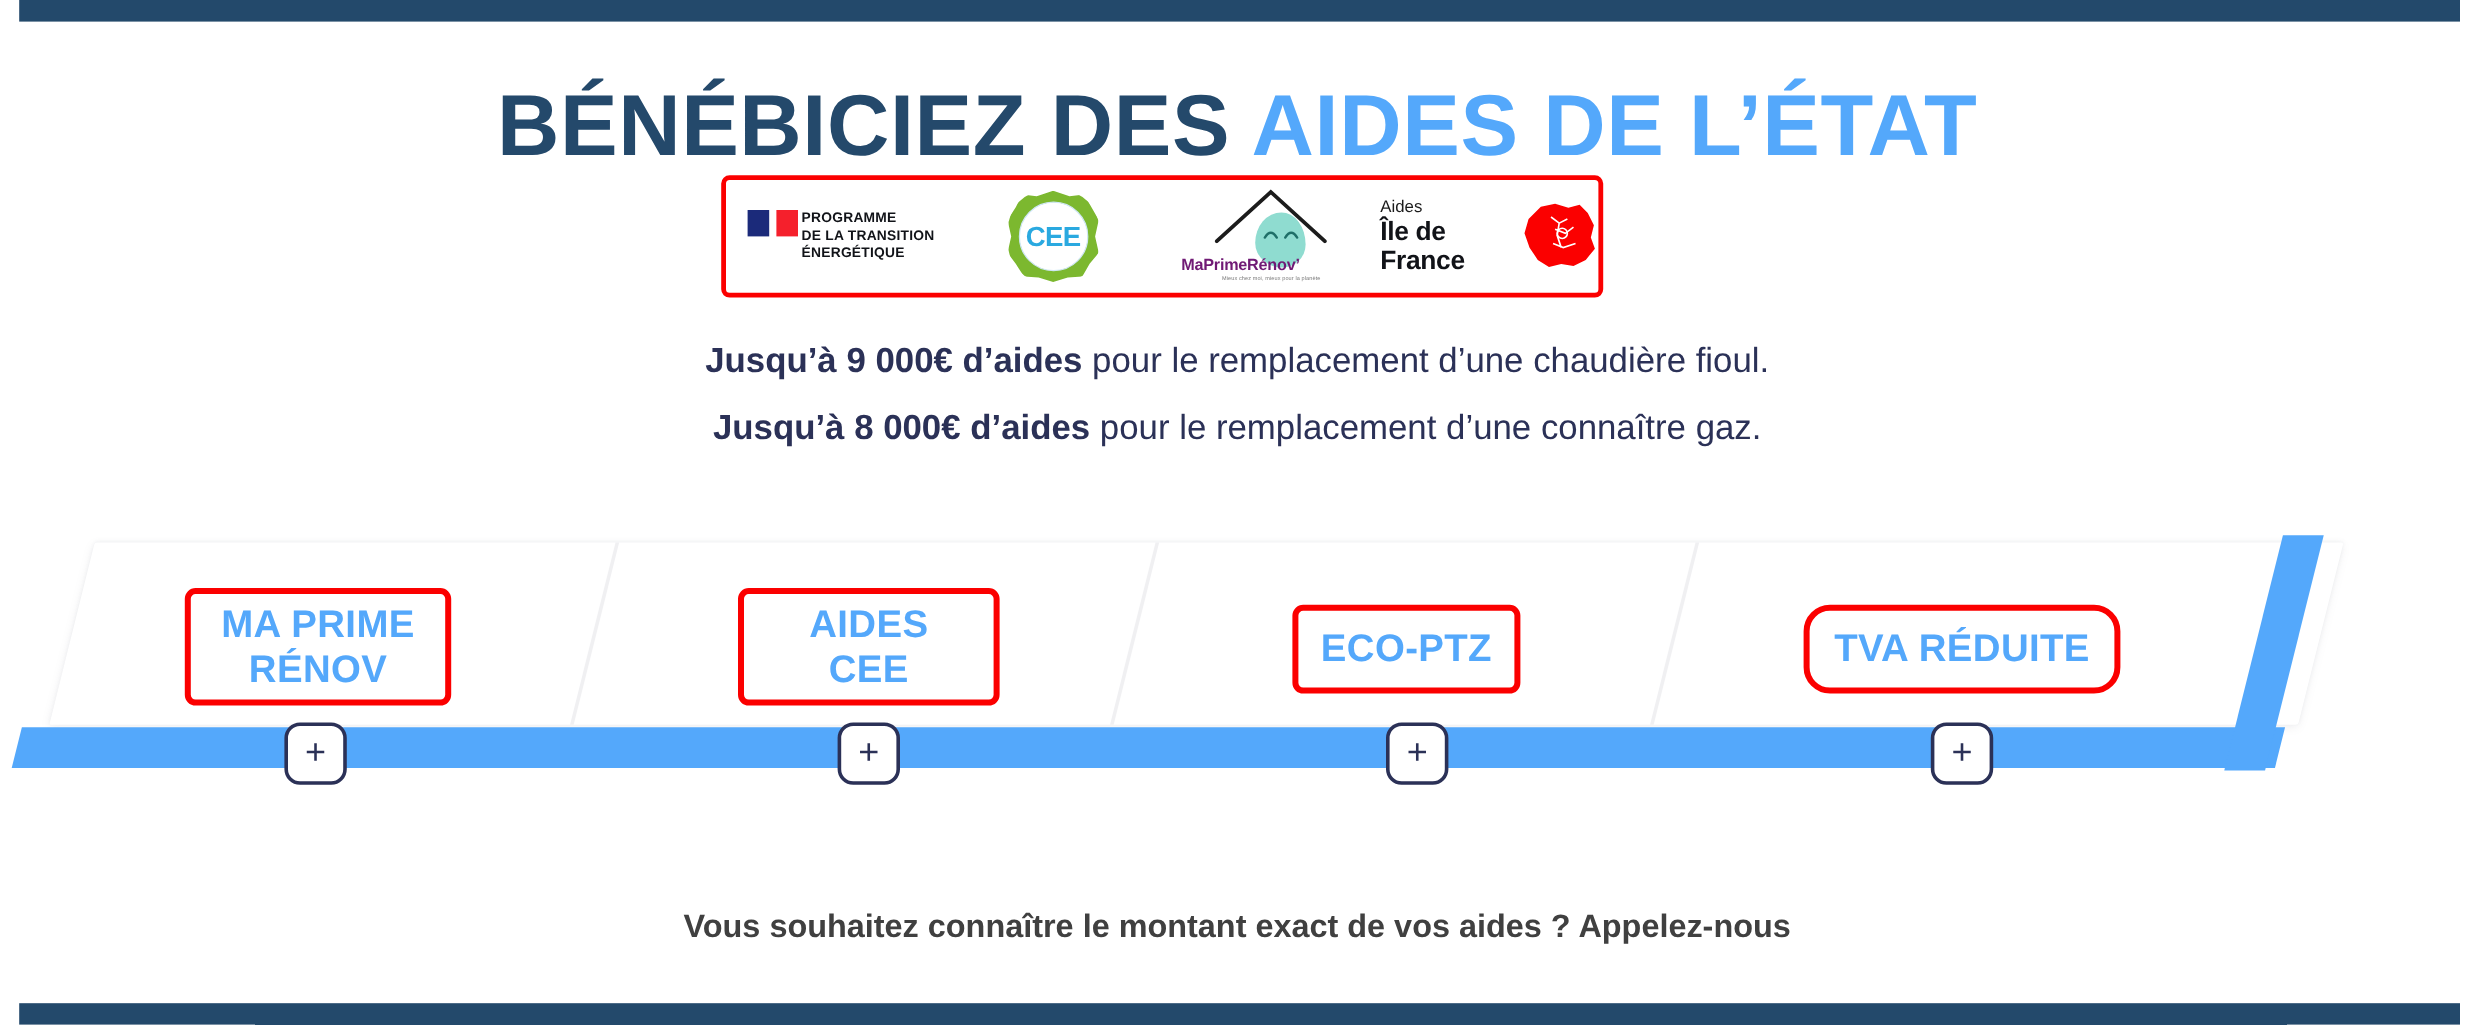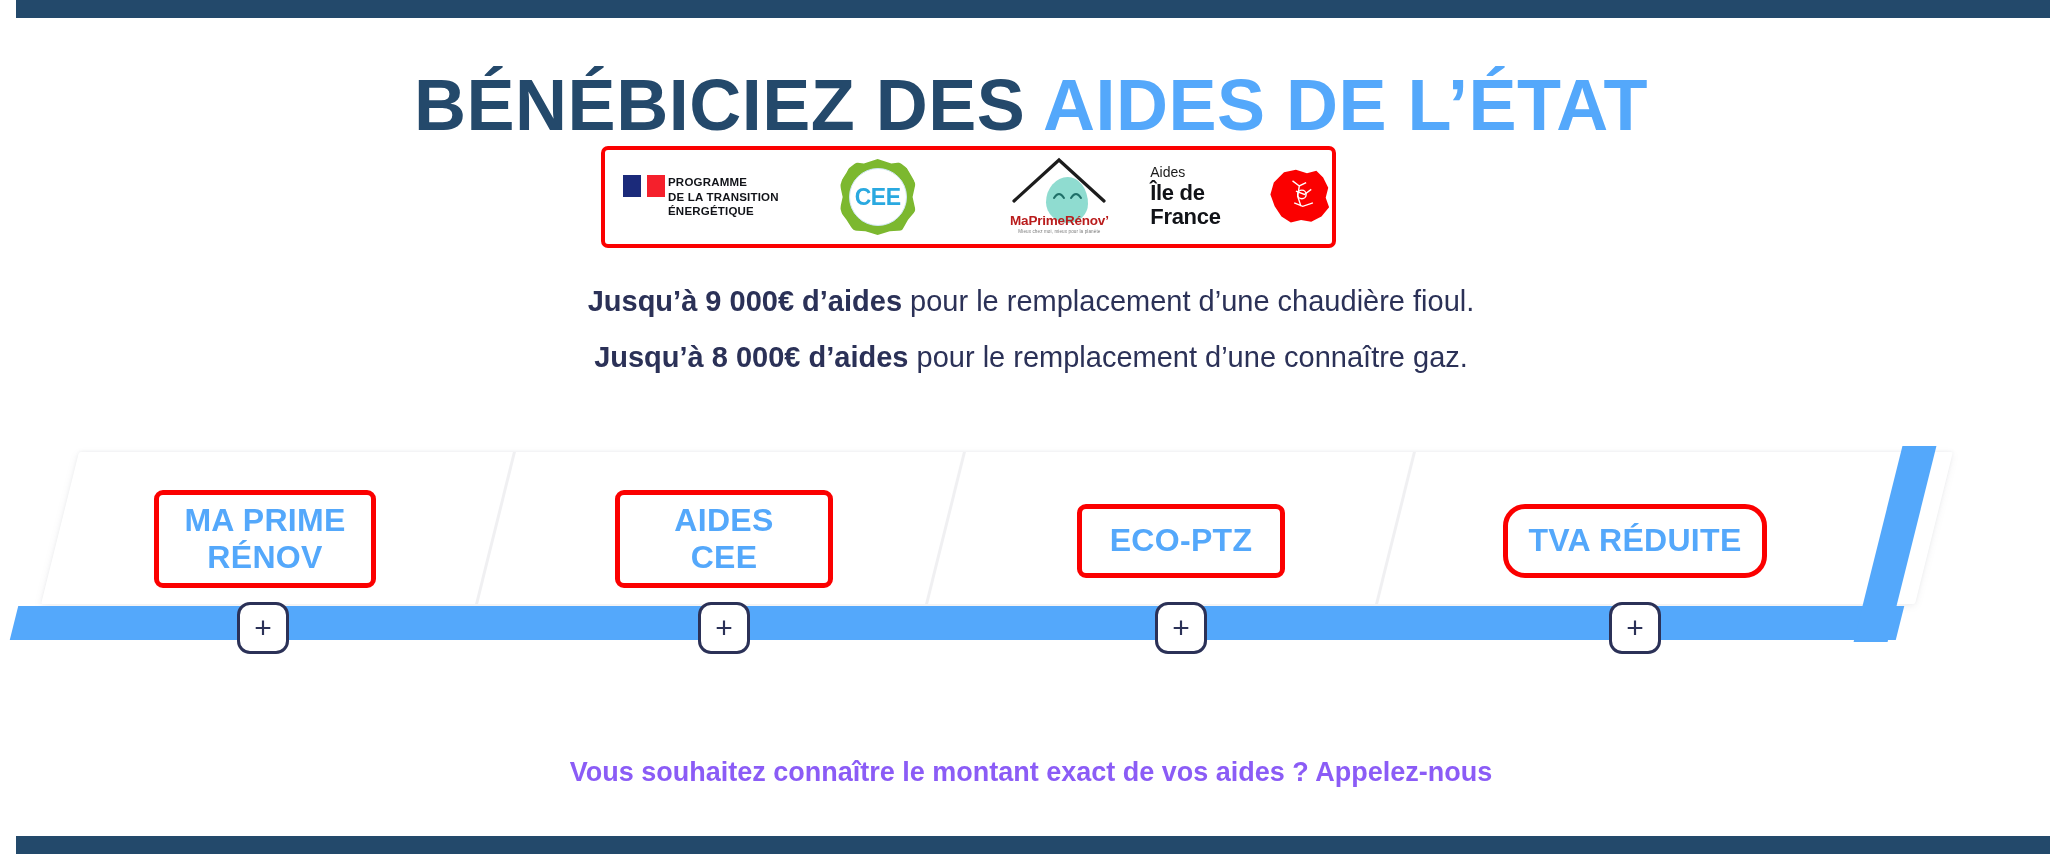--- a/index.html
+++ b/index.html
@@ -88,22 +88,22 @@
   .mpr{position:relative;width:150px;height:84px;}
   .mpr-roof{position:absolute;left:28px;top:2px;}
   .mpr-blob{
     position:absolute;left:62px;top:22px;
     width:42px;height:46px;
     background:#8fdcd0;
     border-radius:52% 48% 46% 54%/55% 58% 42% 45%;
   }
   .mpr-eyes{position:absolute;left:68px;top:34px;}
   .mpr-name{
-    position:absolute;left:0;top:58px;width:150px;text-align:center;
-    font-size:13.5px;font-weight:bold;color:#b91c1c;letter-spacing:-.2px;
+    position:absolute;left:0;top:58px;width:150px;text-align:left;
+    font-size:13.5px;font-weight:bold;color:#701a75;letter-spacing:-.2px;
   }
   .mpr-tag{
     position:absolute;left:0;top:74px;width:150px;text-align:center;
     font-size:4.6px;color:#7b7b7b;letter-spacing:.1px;
   }
 
   
   .idf{display:flex;align-items:center;gap:6px;}
   .idf-txt{display:flex;flex-direction:column;align-items:flex-start;}
   .idf-small{font-size:14px;color:#1b1b1b;line-height:1.1;}
@@ -182,21 +182,21 @@
     cursor:pointer;
   }
 
   
   .footer-q{
     position:absolute;
     top:757px;left:0;width:2062px;
     text-align:center;
     font-size:27px;
     font-weight:bold;
-    color:#8b5cf6;
+    color:#404040;
     white-space:nowrap;
   }
 </style>
 </head>
 <body>
 
 <div class="rule top"></div>
 
 <h1 class="headline"><span class="hl-dark">BÉNÉBICIEZ DES </span><span class="hl-light">AIDES DE L’ÉTAT</span></h1>
 
@@ -269,21 +269,21 @@
 </div>
 
 <div class="aid-box" style="left:154px;top:490px;width:222px;height:98px;">
   <span style="white-space:pre-line;">MA PRIME
 RÉNOV</span>
 </div>
 <div class="aid-box" style="left:615px;top:490px;width:218px;height:98px;">
   <span style="white-space:pre-line;">AIDES
 CEE</span>
 </div>
-<div class="aid-box" style="left:1077px;top:504px;width:208px;height:74px;">
+<div class="aid-box" style="left:1077px;top:504px;width:190px;height:74px;">
   <span style="white-space:pre-line;">ECO-PTZ</span>
 </div>
 <div class="aid-box" style="left:1503px;top:504px;width:264px;height:74px;border-radius:22px;">
   <span style="white-space:pre-line;">TVA RÉDUITE</span>
 </div>
 
 <div class="plus-btn" style="left:237px;top:602px;">
     <span>+</span>
   </div>
 <div class="plus-btn" style="left:698px;top:602px;">

